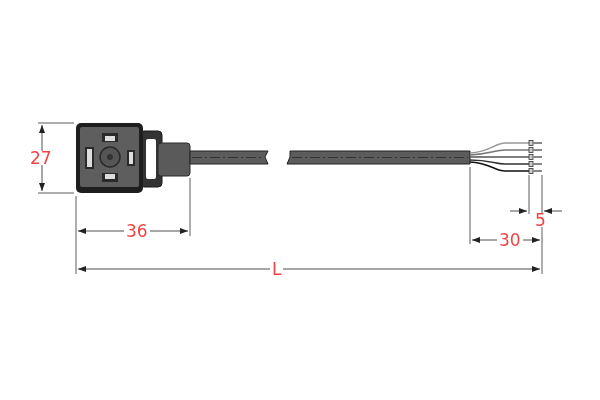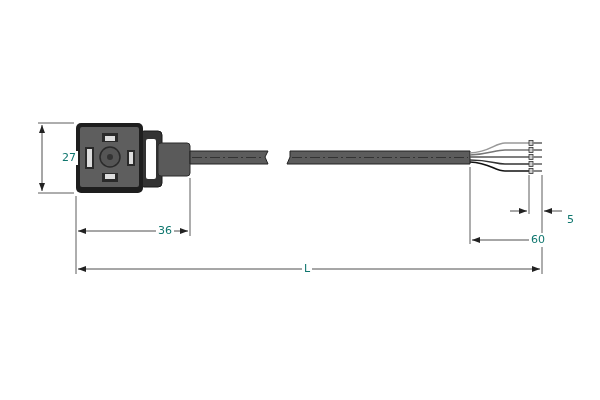--- a/index.html
+++ b/index.html
@@ -1,18 +1,18 @@
 <!DOCTYPE html>
 <html><head>
   <meta charset="utf-8">
   <style>
     html, body { margin: 0; padding: 0; background: #ffffff; }
     body { width: 600px; height: 400px; position: relative; overflow: hidden; font-family: "DejaVu Sans", sans-serif; }
     .drawing { position: absolute; left: 0; top: 0; }
-    .dim-label { position: absolute; font-size: 11px; color: #0f766e; background: #fff; padding: 0 2px; line-height: 14px; margin-left: 32px; }
+    .dim-label { position: absolute; font-size: 17px; color: #ef4444; background: #fff; padding: 0 2px; line-height: 14px; }
   </style>
 </head>
 <body>
 
 <svg class="drawing" width="600" height="400" viewBox="0 0 600 400" xmlns="http://www.w3.org/2000/svg">
   <defs>
     <marker id="arr" markerWidth="8" markerHeight="6" refX="8" refY="3" orient="auto" markerUnits="userSpaceOnUse">
       <path d="M0,0 L8,3 L0,6 Z" fill="#222"></path>
     </marker>
     <marker id="arrs" markerWidth="8" markerHeight="6" refX="0" refY="3" orient="auto" markerUnits="userSpaceOnUse">
@@ -97,15 +97,15 @@
     <line x1="78" y1="231" x2="188" y2="231" marker-start="url(#arrs)" marker-end="url(#arr)"></line>
     <line x1="472" y1="240" x2="540" y2="240" marker-start="url(#arrs)" marker-end="url(#arr)"></line>
     <line x1="510" y1="211" x2="527" y2="211" marker-end="url(#arr)"></line>
     <line x1="562" y1="211" x2="544" y2="211" marker-end="url(#arr)"></line>
     <line x1="78" y1="269" x2="540" y2="269" marker-start="url(#arrs)" marker-end="url(#arr)"></line>
   </g>
 </svg>
 
 <span class="dim-label" style="left:28px; top:151px;">27</span>
 <span class="dim-label" style="left:124px; top:224px;">36</span>
-<span class="dim-label" style="left:497px; top:233px;">60</span>
+<span class="dim-label" style="left:497px; top:233px;">30</span>
 <span class="dim-label" style="left:533px; top:213px;">5</span>
 <span class="dim-label" style="left:270px; top:262px;">L</span>
 
 </body></html>

